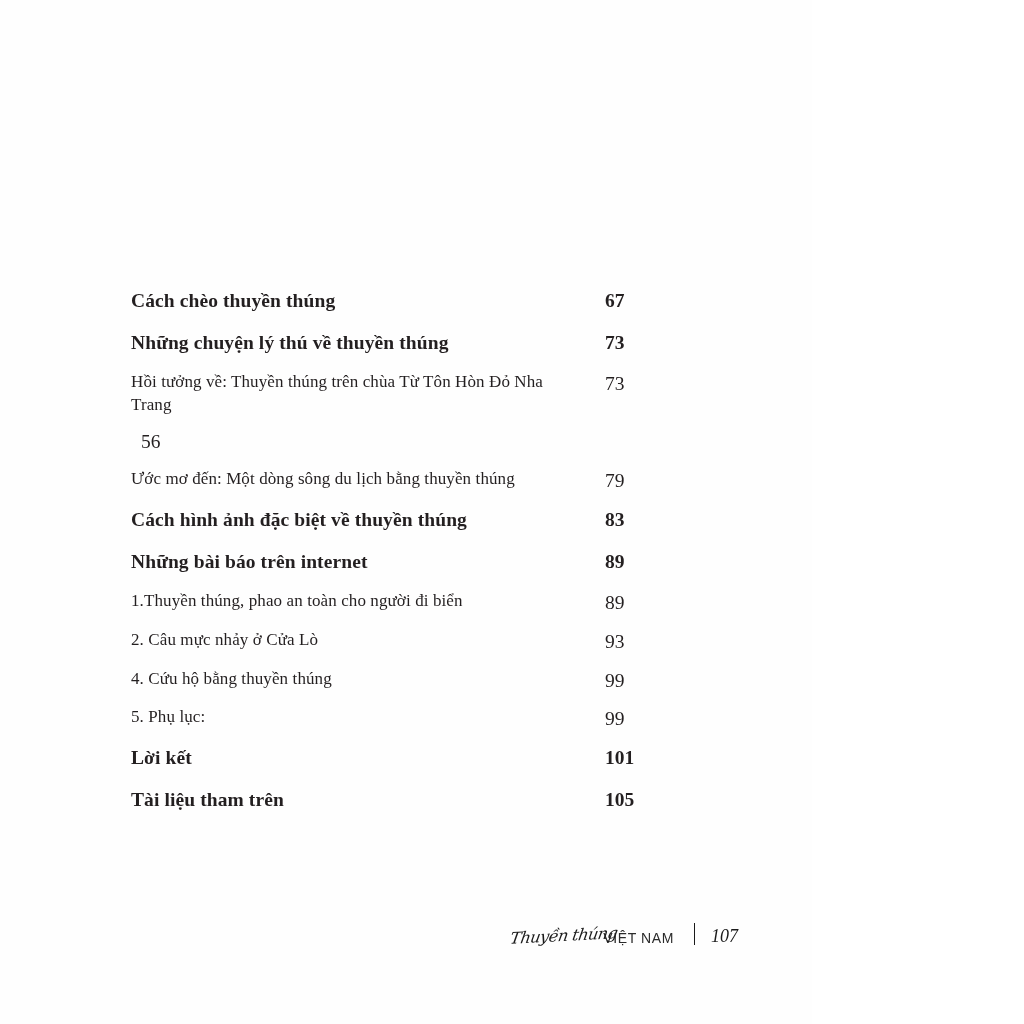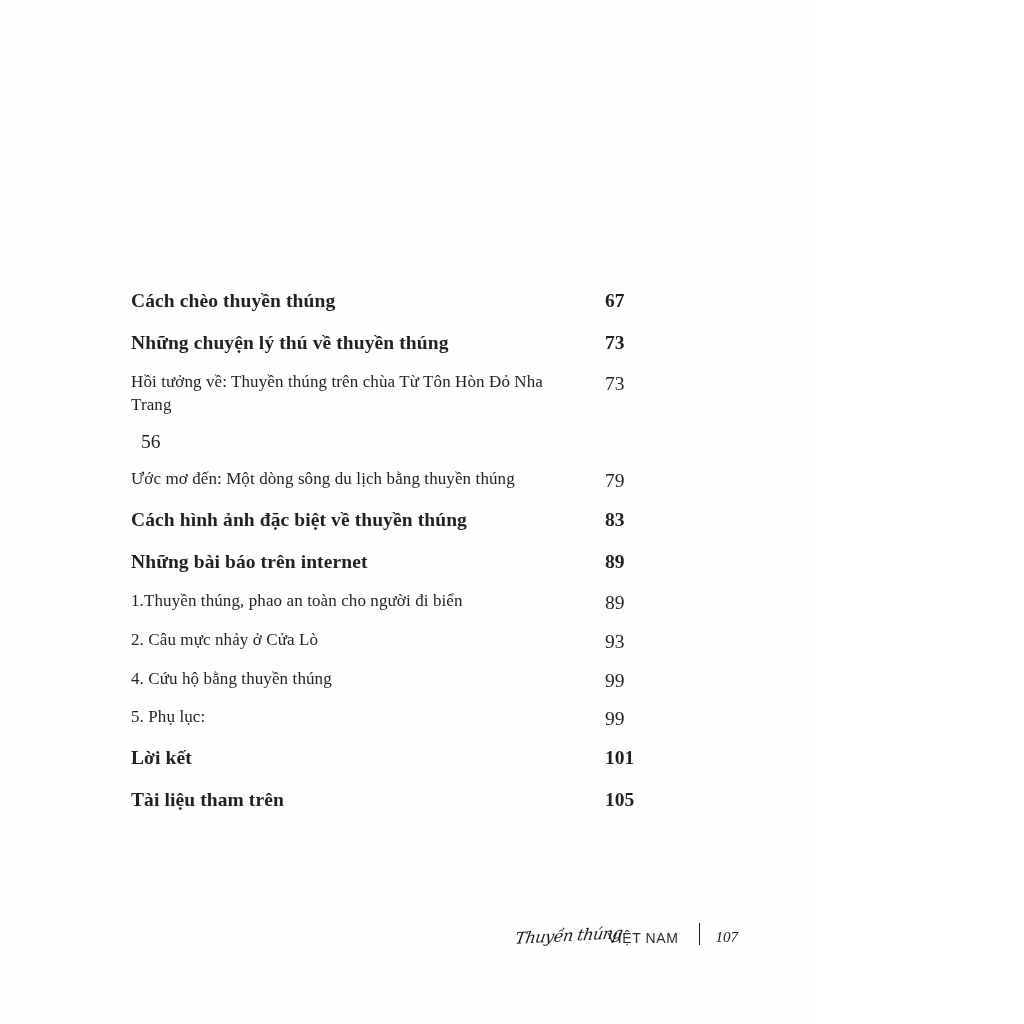--- a/index.html
+++ b/index.html
@@ -107,21 +107,21 @@
   .footer-sep {
     width: 1px;
     height: 22px;
     background: #1a1a1a;
     margin: 0 2px 1px 6px;
   }
 
   .footer-pageno {
     font-family: "Liberation Serif", serif;
     font-style: italic;
-    font-size: 15px;
+    font-size: 18px;
     color: #1a1a1a;
     line-height: 1;
     margin-bottom: 1px;
   }
 </style>
 </head>
 <body>
 
 <div class="page">
 

